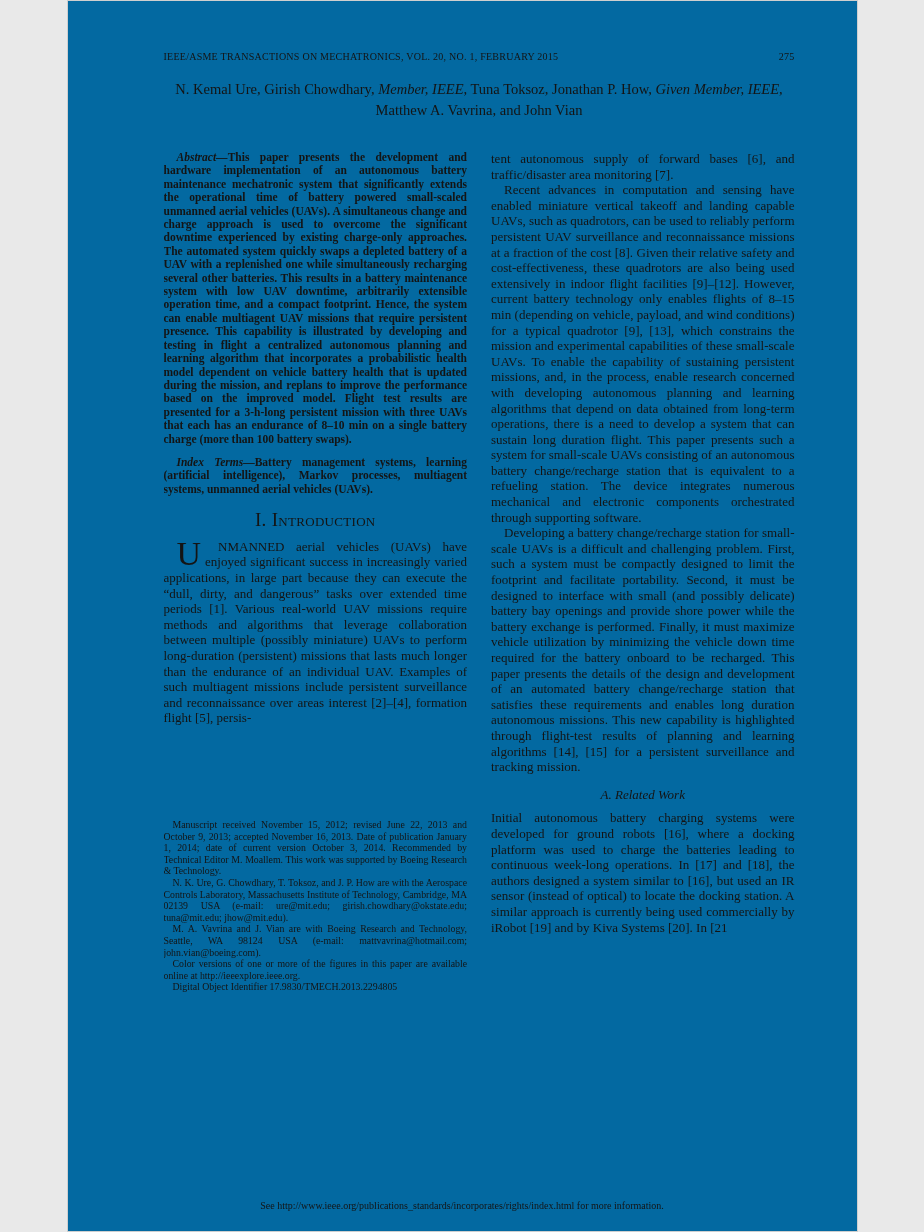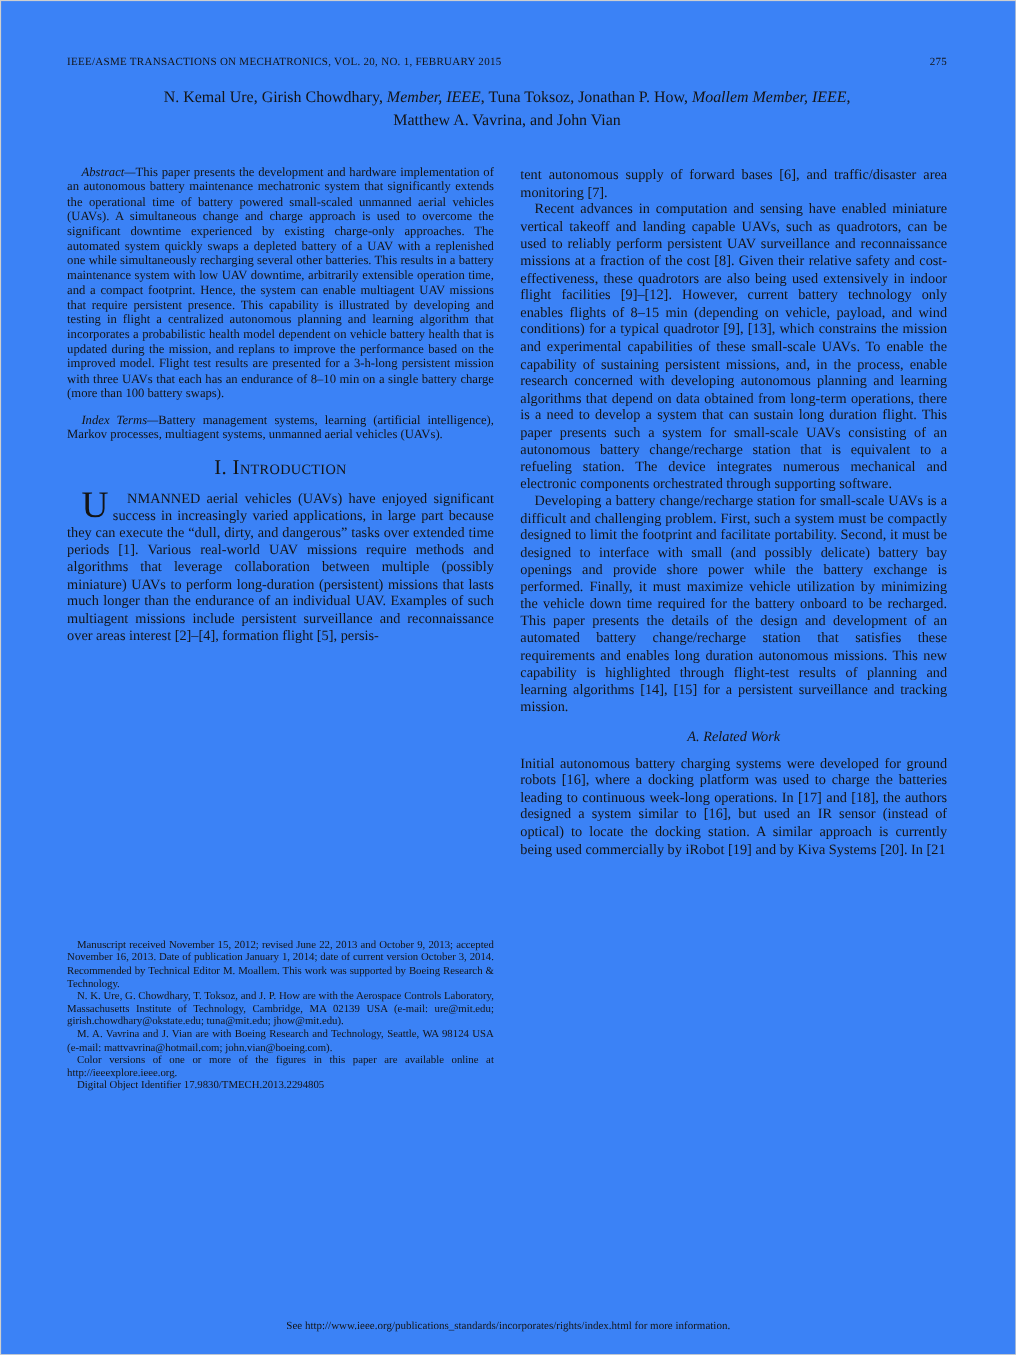--- a/index.html
+++ b/index.html
@@ -1,25 +1,25 @@
 <!DOCTYPE html>
 <html lang="en"><head>
 <meta charset="utf-8">
 <style>
   * { margin: 0; padding: 0; box-sizing: border-box; }
   html, body { background: #e9e9e9; }
   body { font-family: "Liberation Serif", serif; color: #141414; }
 
   .page {
-    width: 924px;
+    width: 791px;
     height: 1232px;
     margin: 0 auto;
-    background: #3b82f6;
+    background: #0369a1;
     position: relative;
-    padding: 50px 62px 0 60px;
+    padding: 50px 62px 0 96px;
     overflow: hidden;
     border: 1px solid #cfcfcf;
   }
 
   
   .running-head {
     display: flex;
     justify-content: space-between;
     align-items: baseline;
     font-size: 10px;
@@ -56,21 +56,21 @@
     line-height: 15.6px;
     hyphens: auto;
     overflow: hidden;
   }
   .col-left { display: flex; flex-direction: column; }
 
   .col p { text-indent: 13px; }
   .col p.noindent { text-indent: 0; }
 
   .abstract, .index-terms {
-    font-weight: normal;
+    font-weight: bold;
     font-size: 11.5px;
     line-height: 13.4px;
     text-indent: 12px;
   }
   .index-terms { margin-top: 10px; }
   .abstract .label, .index-terms .label { font-style: italic; }
 
   .section-heading {
     text-align: center;
     font-weight: 400;
@@ -119,21 +119,21 @@
 
 <div class="page">
 
   <header class="running-head">
     <span>IEEE/ASME TRANSACTIONS ON MECHATRONICS, VOL. 20, NO. 1, FEBRUARY 2015</span>
     <span>275</span>
   </header>
 
 
   <div class="authors">
-    <span>N. Kemal Ure, Girish Chowdhary, </span><span class="it">Member, IEEE</span><span>, Tuna Toksoz, Jonathan P. How, </span><span class="it">Moallem Member, IEEE</span><span>,</span><br>
+    <span>N. Kemal Ure, Girish Chowdhary, </span><span class="it">Member, IEEE</span><span>, Tuna Toksoz, Jonathan P. How, </span><span class="it">Given Member, IEEE</span><span>,</span><br>
     <span>Matthew A. Vavrina, and John Vian</span>
   </div>
 
   <div class="columns">
 
     <div class="col col-left">
       <p class="abstract"><span class="label">Abstract—</span><span>This paper presents the development and hardware implementation of an autonomous battery maintenance mechatronic system that significantly extends the operational time of battery powered small-scaled unmanned aerial vehicles (UAVs). A simultaneous change and charge approach is used to overcome the significant downtime experienced by existing charge-only approaches. The automated system quickly swaps a depleted battery of a UAV with a replenished one while simultaneously recharging several other batteries. This results in a battery maintenance system with low UAV downtime, arbitrarily extensible operation time, and a compact footprint. Hence, the system can enable multiagent UAV missions that require persistent presence. This capability is illustrated by developing and testing in flight a centralized autonomous planning and learning algorithm that incorporates a probabilistic health model dependent on vehicle battery health that is updated during the mission, and replans to improve the performance based on the improved model. Flight test results are presented for a 3-h-long persistent mission with three UAVs that each has an endurance of 8–10 min on a single battery charge (more than 100 battery swaps).</span></p>
 
       <p class="index-terms"><span class="label">Index Terms—</span><span>Battery management systems, learning (artificial intelligence), Markov processes, multiagent systems, unmanned aerial vehicles (UAVs).</span></p>
 

